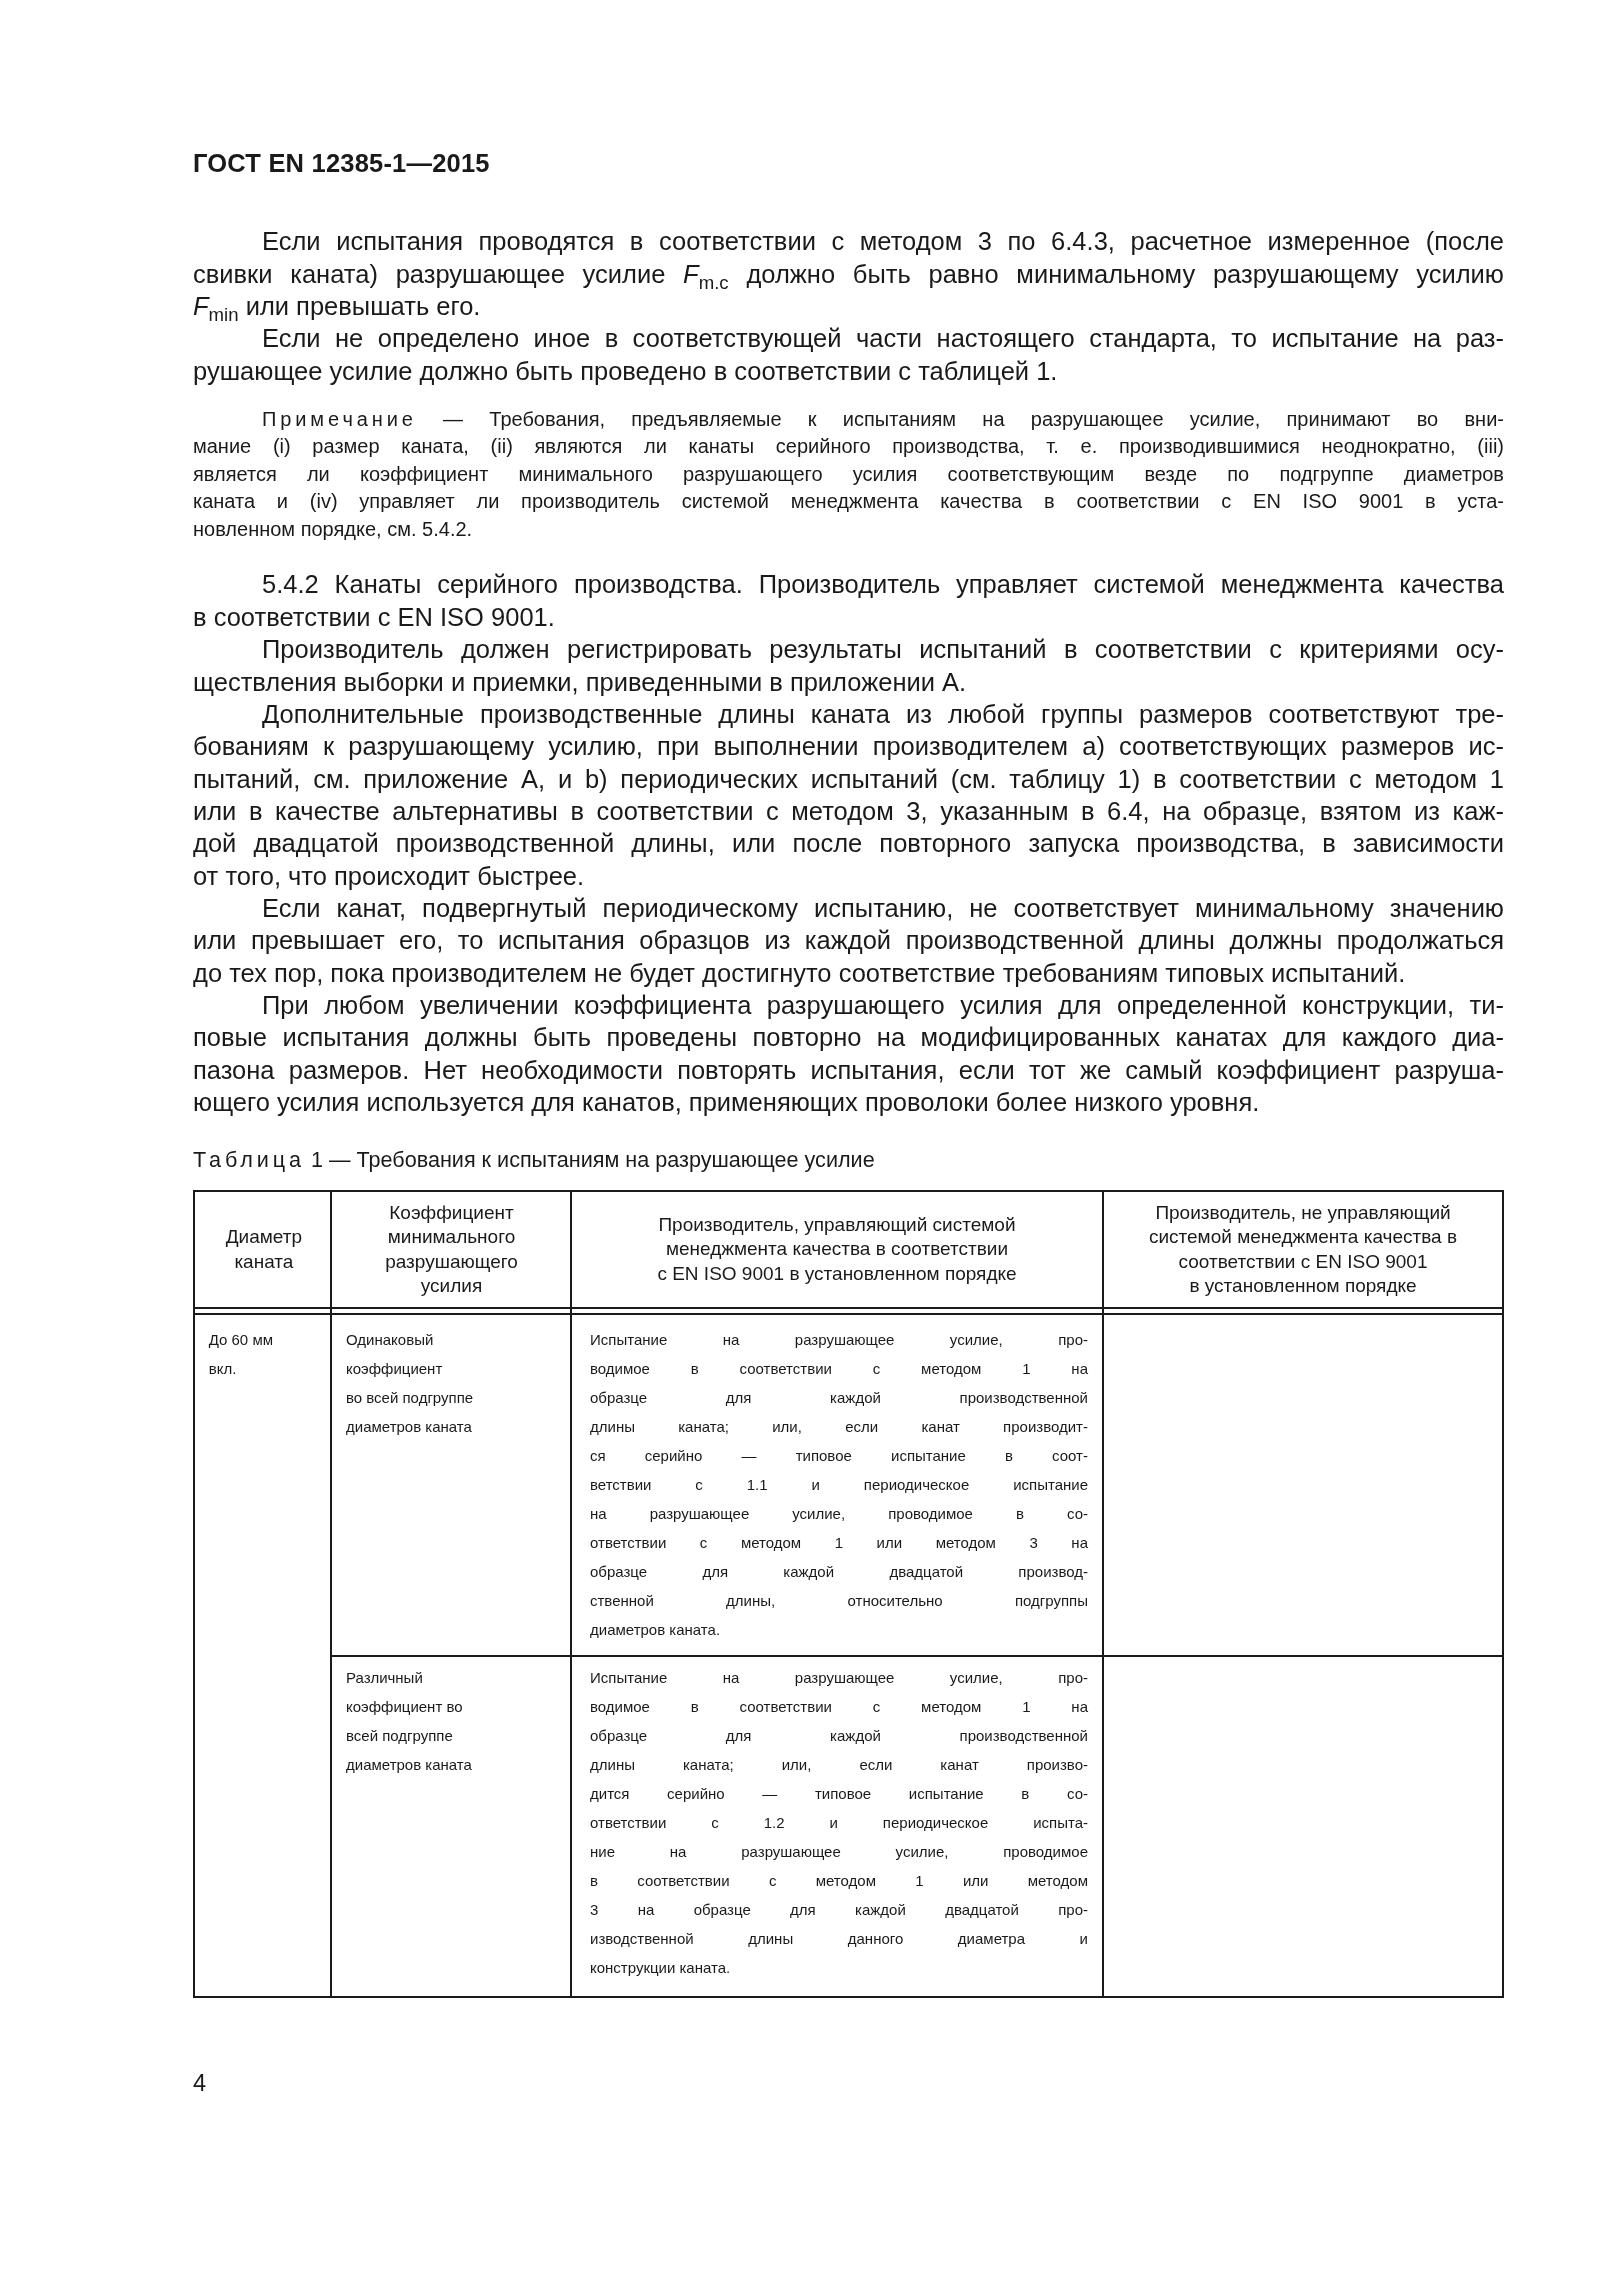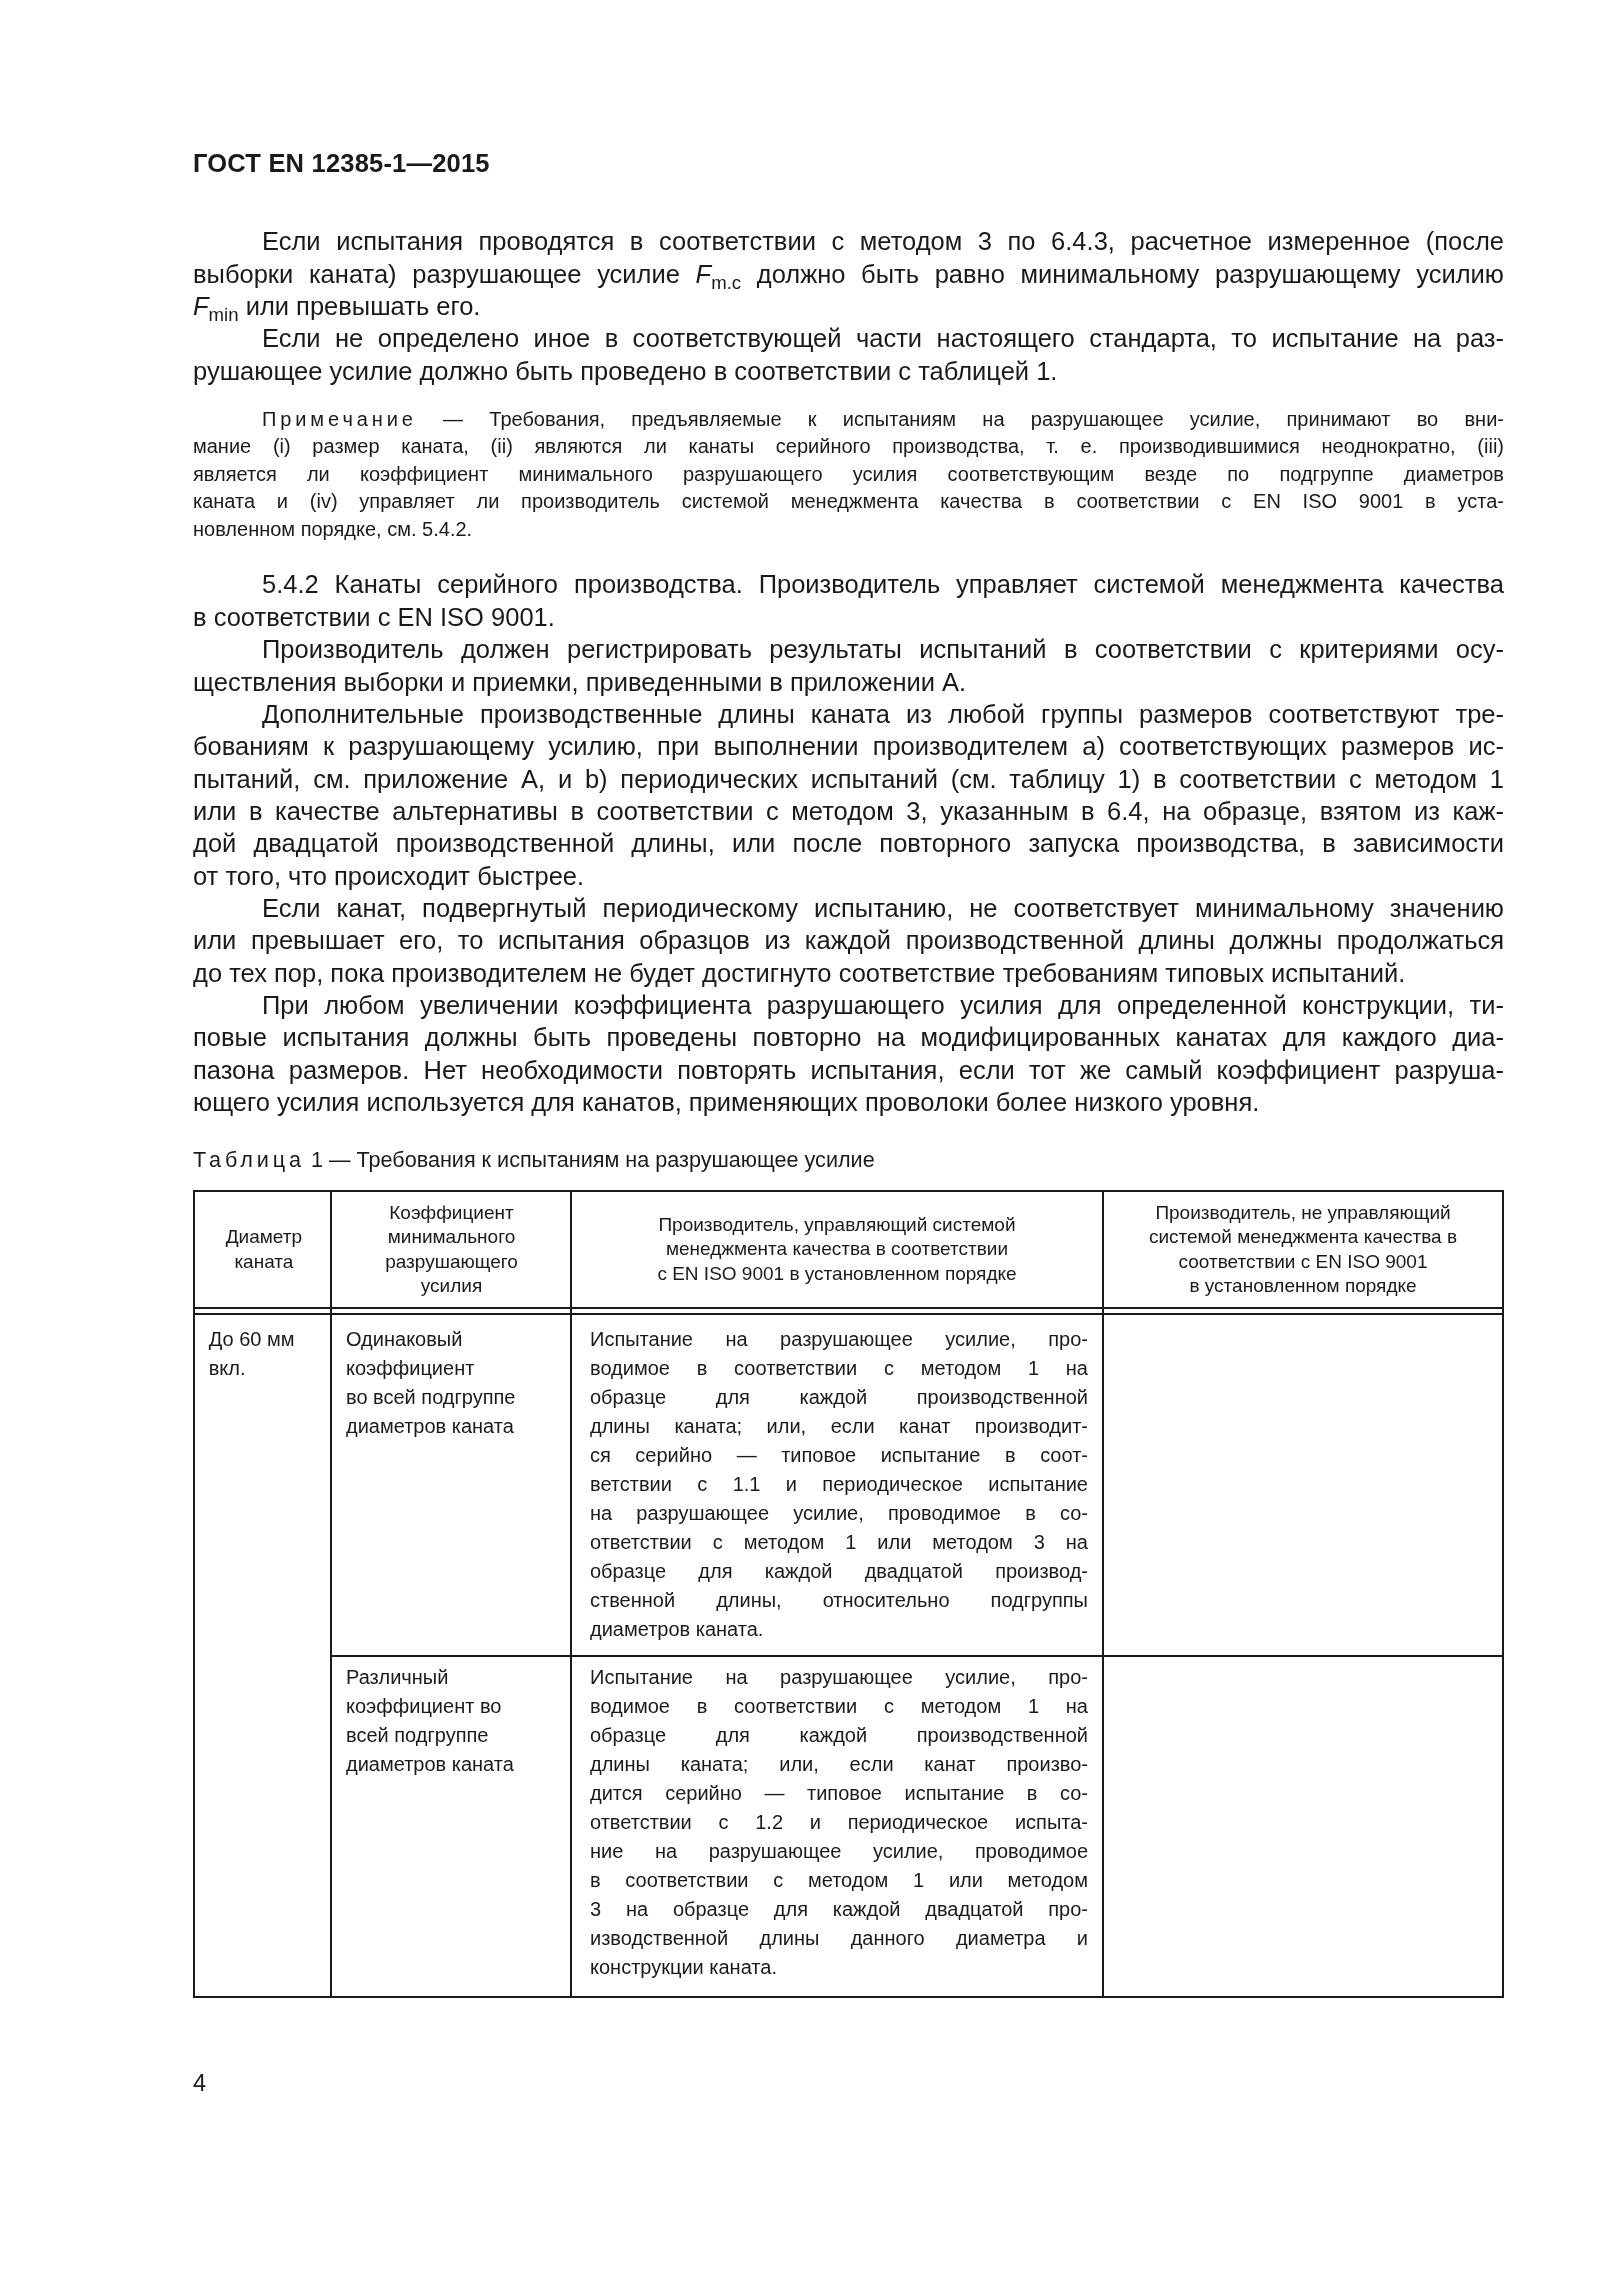--- a/index.html
+++ b/index.html
@@ -12,35 +12,35 @@
   .j { text-align:justify; text-align-last:justify; }
   .ind { padding-left:69px; box-sizing:border-box; }
   .spaced { letter-spacing:3.9px; }
   .it { font-style:italic; }
   sub.s { font-size:18.6px; vertical-align:-5.9px; line-height:0; }
   .caption { position:absolute; left:193px; top:1147px; font-size:21.6px; white-space:nowrap; }
 
   .tbl { position:absolute; left:193px; top:1190px; width:1311px; height:808px; border:2.9px solid #1a1a1a; box-sizing:border-box; }
   .vl { position:absolute; top:0; bottom:0; width:0; border-left:2.9px solid #1a1a1a; }
   .hl { position:absolute; height:0; }
-  .cell { position:absolute; font-size:20px; line-height:29px; }
+  .cell { position:absolute; font-size:15px; line-height:29px; }
   .cell .l { display:block; white-space:nowrap; height:29px; }
   .cell .l.j { text-align:justify; text-align-last:justify; }
   .hcell { position:absolute; font-size:19px; line-height:24.5px; text-align:center; display:flex; flex-direction:column; justify-content:center; }
   .hcell span { display:block; white-space:nowrap; }
   .pnum { position:absolute; left:193px; top:2070px; font-size:23.5px; }
 </style>
 </head>
 <body>
 
 <div class="hdr">ГОСТ EN 12385-1—2015</div>
 
 <div>
   <div class="line body j ind" style="top:225px">Если испытания проводятся в соответствии с методом 3 по 6.4.3, расчетное измеренное (после</div>
-  <div class="line body j" style="top:258px"><span>выборки каната) разрушающее усилие </span><span class="it">F</span><sub class="s">m.c</sub><span> должно быть равно минимальному разрушающему усилию</span></div>
+  <div class="line body j" style="top:258px"><span>свивки каната) разрушающее усилие </span><span class="it">F</span><sub class="s">m.c</sub><span> должно быть равно минимальному разрушающему усилию</span></div>
   <div class="line body" style="top:290px"><span class="it">F</span><sub class="s">min</sub><span> или превышать его.</span></div>
 </div>
 
 <div>
   <div class="line body j ind" style="top:322px">Если не определено иное в соответствующей части настоящего стандарта, то испытание на раз-</div>
   <div class="line body" style="top:355px">рушающее усилие должно быть проведено в соответствии с таблицей 1.</div>
 </div>
 
 <div>
   <div class="line note j ind" style="top:406px"><span class="spaced">Примечание</span><span> — Требования, предъявляемые к испытаниям на разрушающее усилие, принимают во вни-</span></div>

